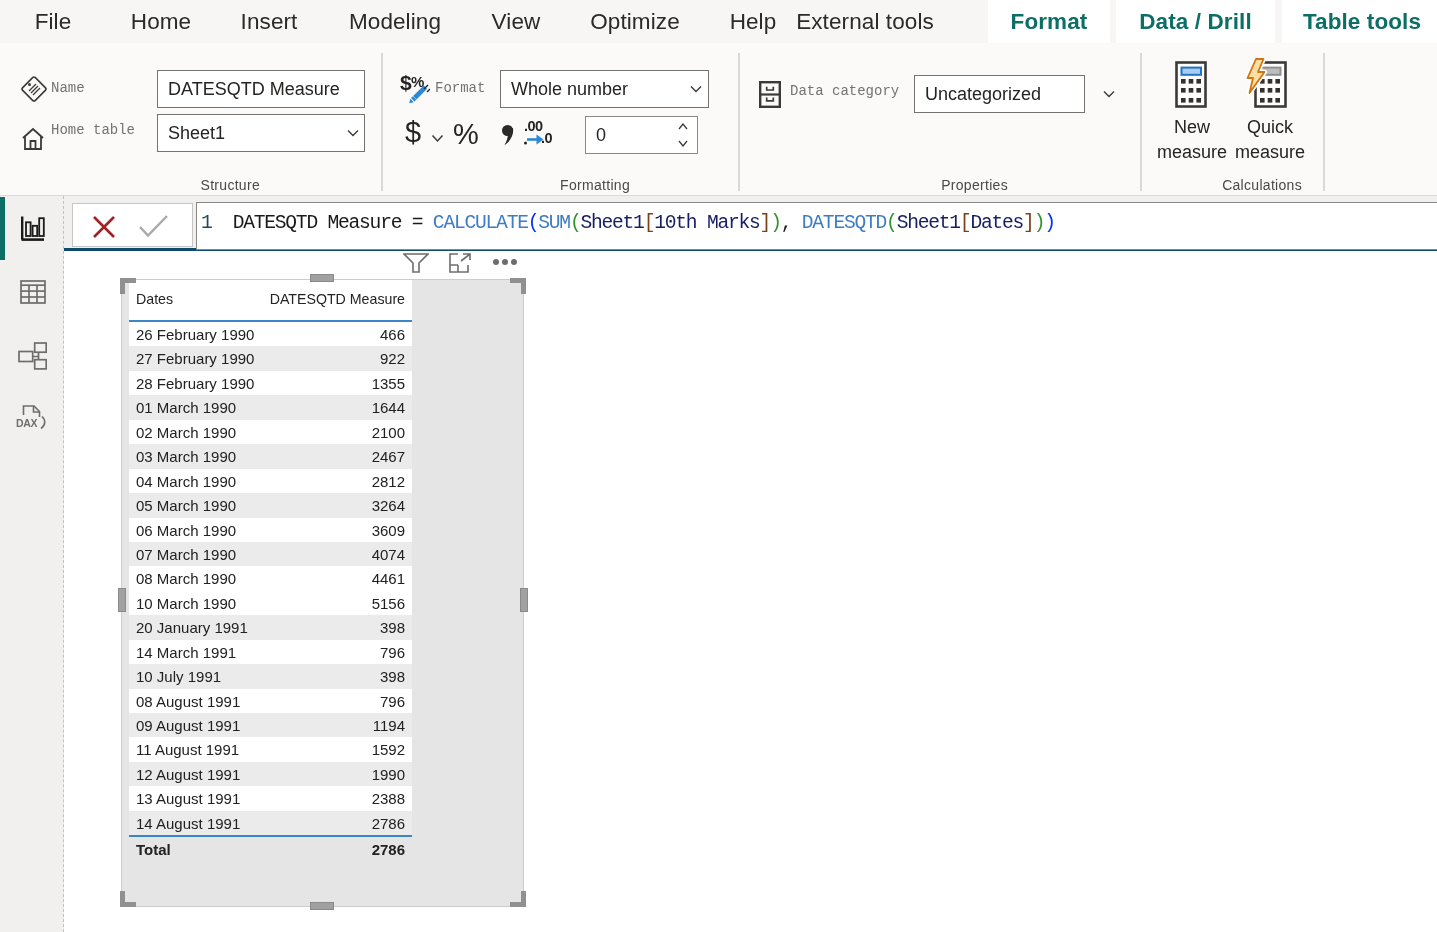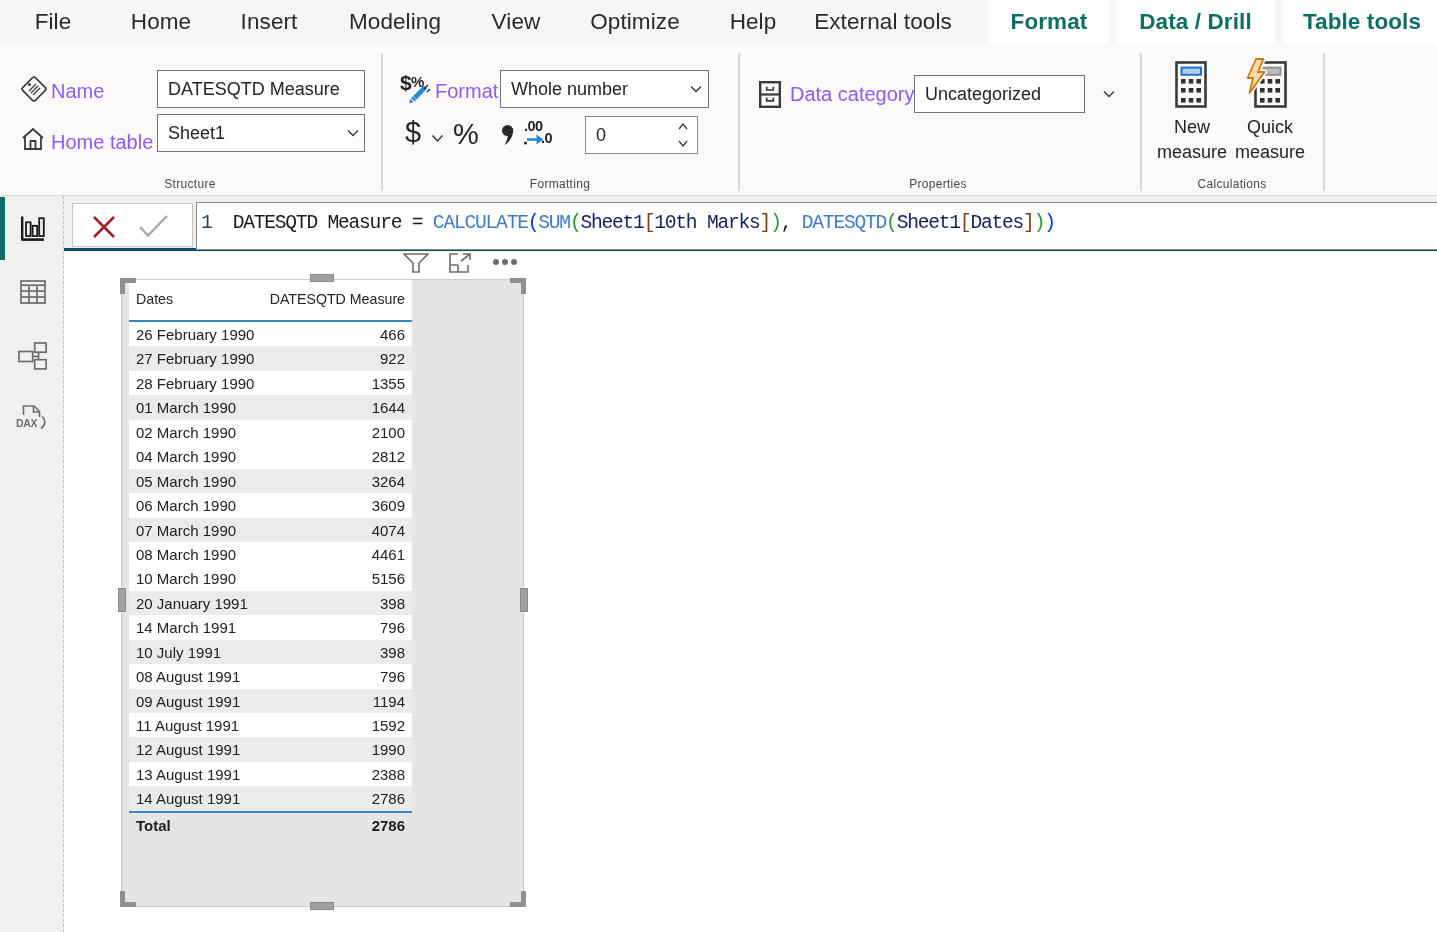--- a/index.html
+++ b/index.html
@@ -8,22 +8,22 @@
   .abs { position:absolute; }
 
   
   #tabbar { position:absolute; left:0; top:0; width:1437px; height:43px; background:#f7f6f5; }
   .tab { position:absolute; top:0; height:43px; display:flex; align-items:center; justify-content:center; font-size:22.5px; color:#2b2a29; white-space:nowrap; letter-spacing:0.1px; }
   .tab.ctx { background:#fff; color:#0d6e66; font-weight:bold; }
 
   
   #ribbon { position:absolute; left:0; top:43px; width:1437px; height:153px; background:#fbfaf9; border-bottom:1px solid #dcdad8; }
   .rdiv { position:absolute; top:10px; width:2px; height:138px; background:#dbd9d7; }
-  .glabel { position:absolute; top:134px; height:18px; font-size:12px; color:#4a4947; text-align:center; letter-spacing:0.3px; }
-  .rlabel { font-size:20px; color:#8b5cf6; white-space:nowrap; }
+  .glabel { position:absolute; top:134px; height:18px; font-size:14px; color:#4a4947; text-align:right; letter-spacing:0.3px; }
+  .rlabel { font-size:14px; color:#737373; white-space:nowrap;font-family:Liberation Mono, monospace; }
   .inputbox { position:absolute; background:#fff; border:1px solid #75736f; font-size:18px; color:#252423; display:flex; align-items:center; padding-left:10px; }
 
   
   #fbar { position:absolute; left:64px; top:196px; width:1373px; height:55px; background:#f1f0ef; border-bottom:3px solid #0c4a6e; }
   #xvbox { position:absolute; left:8px; top:7px; width:121px; height:44px; background:#fff; border:1px solid #c8c6c4; }
   #fxbox { position:absolute; left:132px; top:6px; width:1241px; height:48px; background:#fff; border:1px solid #8a8886; border-right:none; }
   #ftext { position:absolute; left:4px; top:9px; font-family:"Liberation Mono", monospace; font-size:19.6px; letter-spacing:-1.22px; white-space:pre; color:#1a1a1a; }
 
   
   #sidebar { position:absolute; left:0; top:196px; width:64px; height:736px; background:#f1f0ee; border-right:1px dashed #c4c2c0; }
@@ -51,21 +51,21 @@
 <div id="app">
 
   <div id="tabbar">
     <div class="tab" style="left:23px; width:60px;">File</div>
     <div class="tab" style="left:111px; width:100px;">Home</div>
     <div class="tab" style="left:219px; width:100px;">Insert</div>
     <div class="tab" style="left:345px; width:100px;">Modeling</div>
     <div class="tab" style="left:466px; width:100px;">View</div>
     <div class="tab" style="left:585px; width:100px;">Optimize</div>
     <div class="tab" style="left:703px; width:100px;">Help</div>
-    <div class="tab" style="left:808px; width:150px;">External tools</div>
+    <div class="tab" style="left:790px; width:150px;">External tools</div>
     <div class="tab ctx" style="left:988px; width:122px;">Format</div>
     <div class="tab ctx" style="left:1116px; width:159px;">Data / Drill</div>
     <div class="tab ctx" style="left:1282px; width:160px;">Table tools</div>
   </div>
 
   <div id="ribbon">
     <div class="rdiv" style="left:381px;"></div>
     <div class="rdiv" style="left:738px;"></div>
     <div class="rdiv" style="left:1140px;"></div>
     <div class="rdiv" style="left:1323px;"></div>
@@ -85,21 +85,21 @@
         <line x1="13" y1="20" x2="20" y2="13"></line>
       </g>
     </svg>
     <div class="abs rlabel" style="left:51px; top:37px;">Name</div>
     <div class="inputbox" style="left:157px; top:27px; width:208px; height:38px;">DATESQTD Measure</div>
     <svg class="abs" style="left:19px; top:82px;" width="28" height="28" viewBox="0 0 28 28" fill="none" stroke="#3b3a39" stroke-width="1.8">
       <path d="M4 13 L14 4 L24 13"></path>
       <path d="M6 11.5 V24 H22 V11.5"></path>
       <path d="M11.5 24 V16 H16.5 V24"></path>
     </svg>
-    <div class="abs rlabel" style="left:51px; top:88px;">Home table</div>
+    <div class="abs rlabel" style="left:51px; top:79px;">Home table</div>
     <div class="inputbox" style="left:157px; top:71px; width:208px; height:38px;">Sheet1</div>
     <svg class="abs" style="left:347px; top:86px;" width="12" height="8" viewBox="0 0 12 8" fill="none" stroke="#3b3a39" stroke-width="1.4">
         <path d="M1 1.5 L6 6.5 L11 1.5"></path>
       </svg>
 
     <div class="abs" style="left:400px; top:28px; font-size:21px; font-weight:bold; color:#252423;">$</div>
     <div class="abs" style="left:411px; top:30px; font-size:15px; font-weight:bold; color:#252423;">%</div>
     <svg class="abs" style="left:404px; top:40px;" width="26" height="24" viewBox="0 0 26 24">
       <g transform="rotate(45 13 12)">
         <rect x="11" y="0.5" width="4.8" height="15" fill="#2b88d8"></rect>
@@ -268,20 +268,24 @@
             <span class="dc2">1355</span>
           </div>
         <div class="drow alt">
             <span class="dc1">01 March 1990</span>
             <span class="dc2">1644</span>
           </div>
         <div class="drow">
             <span class="dc1">02 March 1990</span>
             <span class="dc2">2100</span>
           </div>
+        <div class="drow alt">
+            <span class="dc1">03 March 1990</span>
+            <span class="dc2">2467</span>
+          </div>
         <div class="drow">
             <span class="dc1">04 March 1990</span>
             <span class="dc2">2812</span>
           </div>
         <div class="drow alt">
             <span class="dc1">05 March 1990</span>
             <span class="dc2">3264</span>
           </div>
         <div class="drow">
             <span class="dc1">06 March 1990</span>

